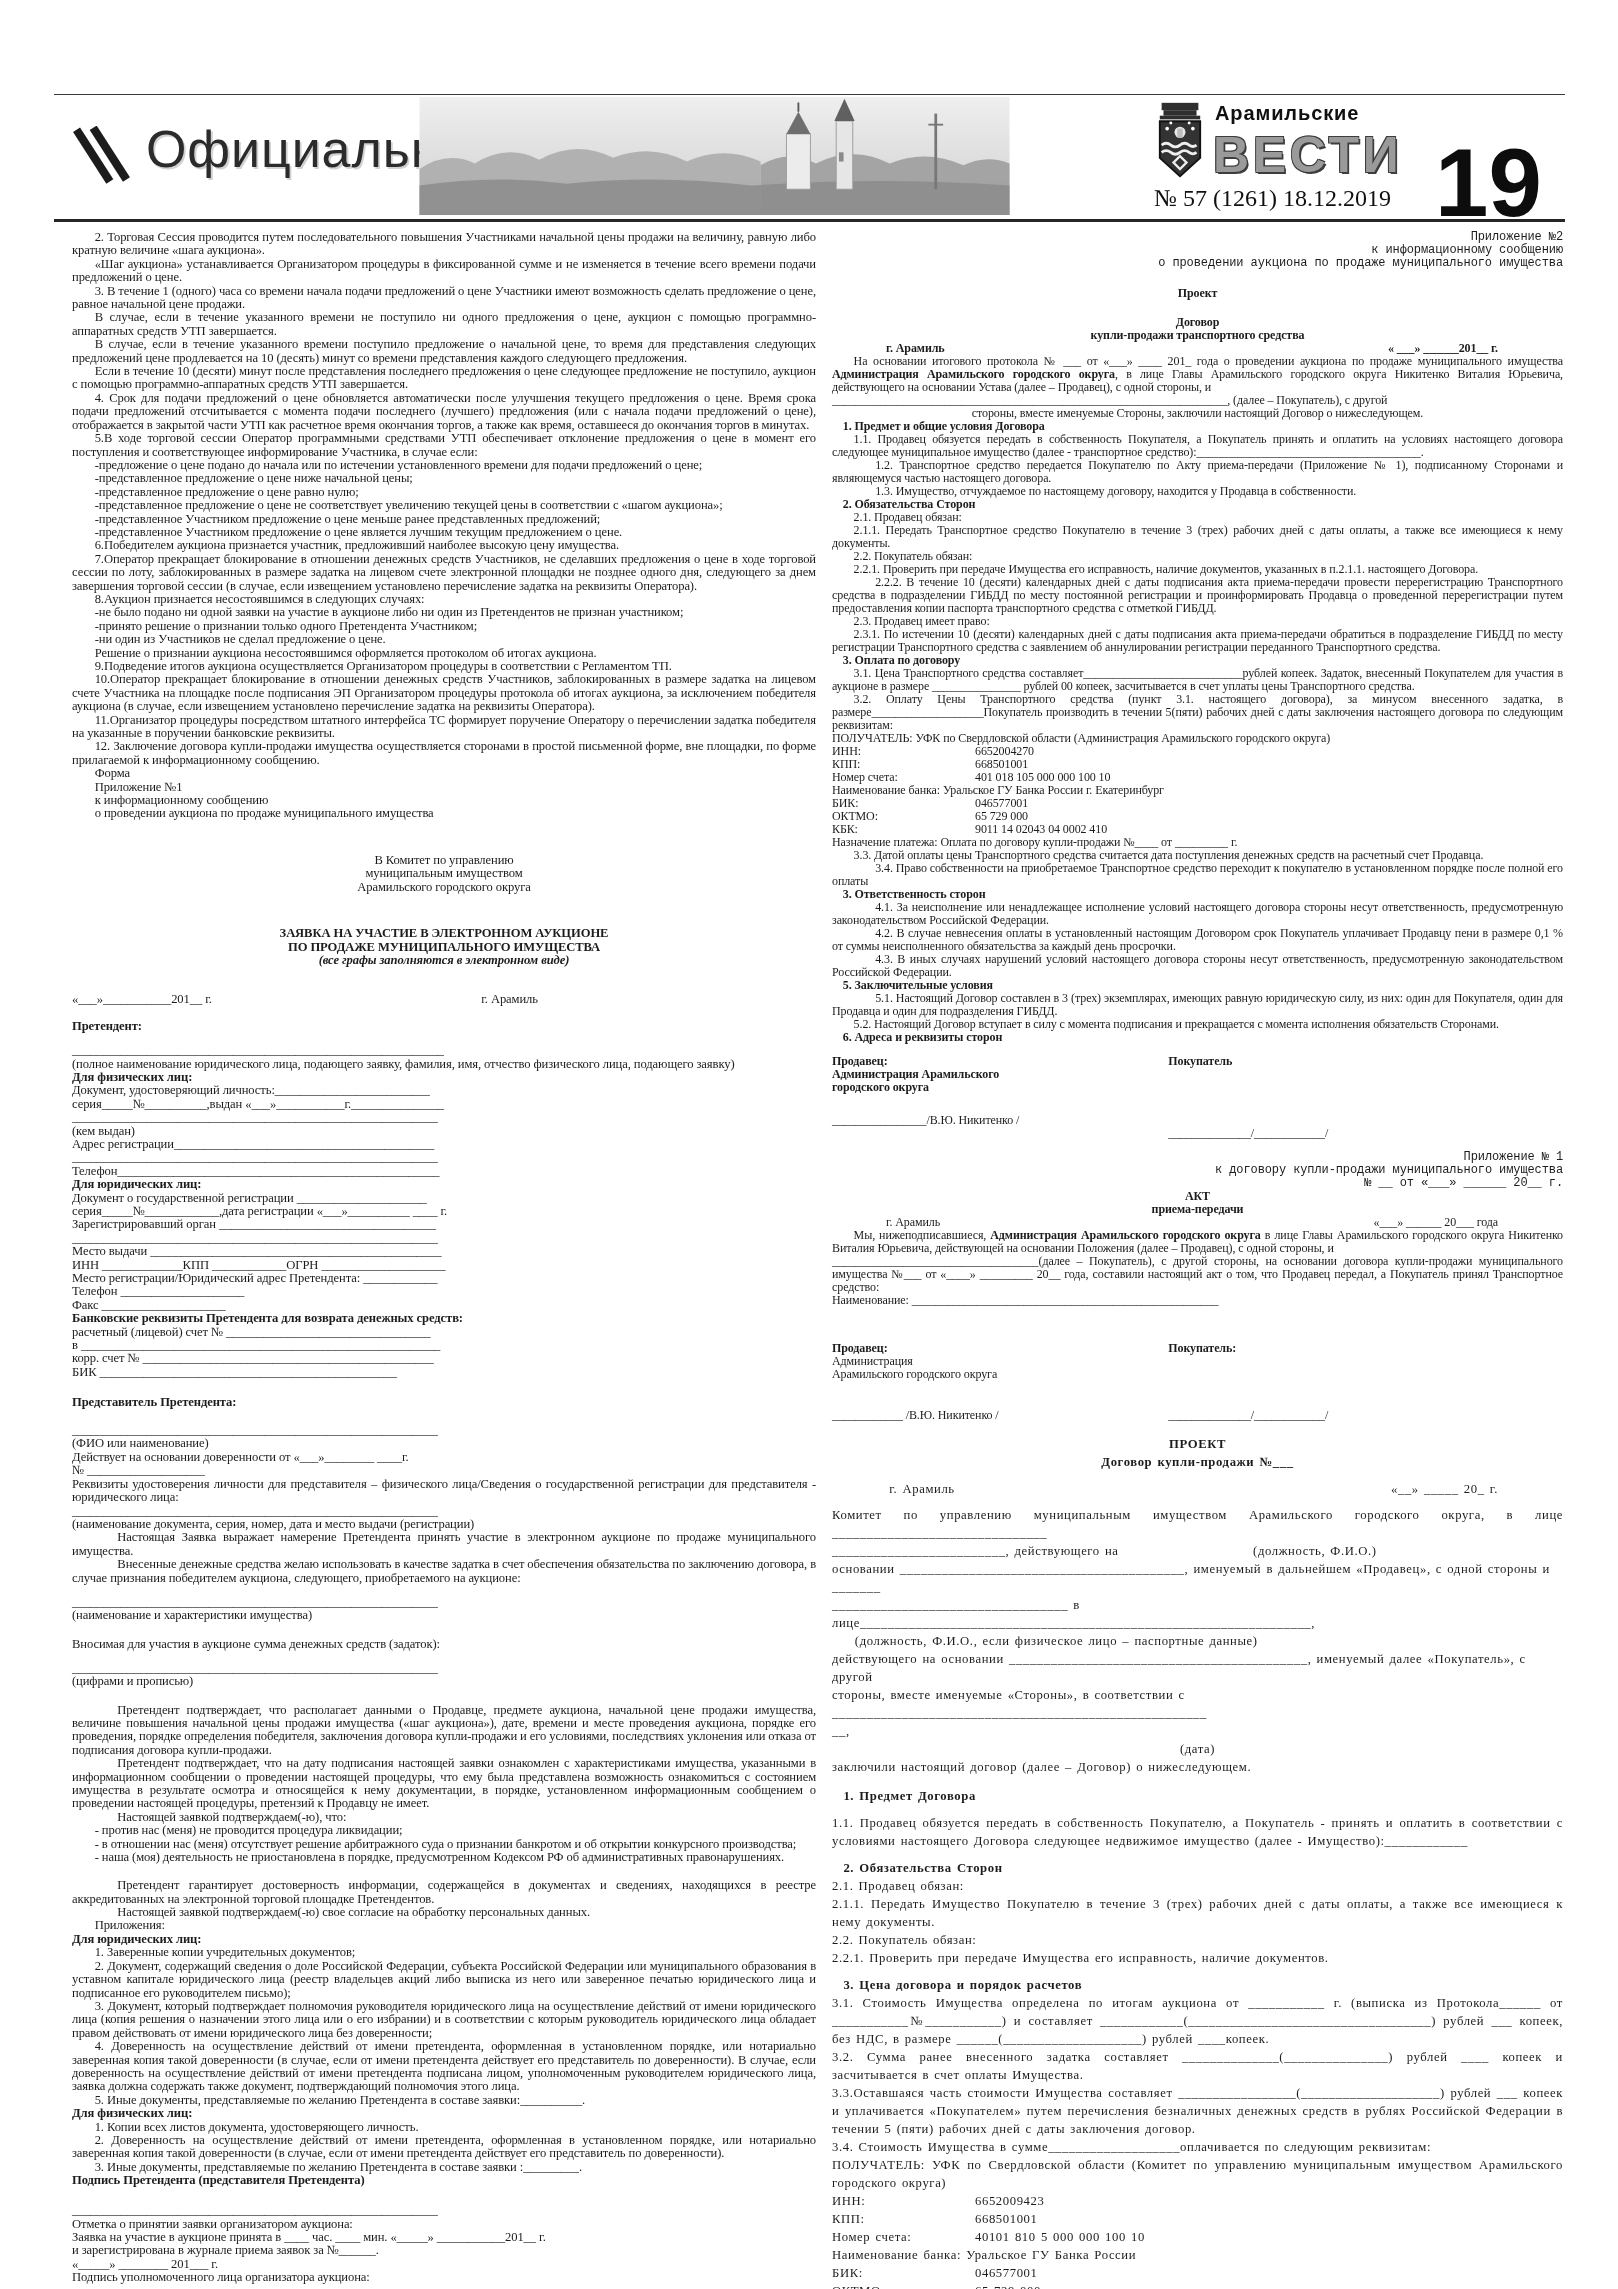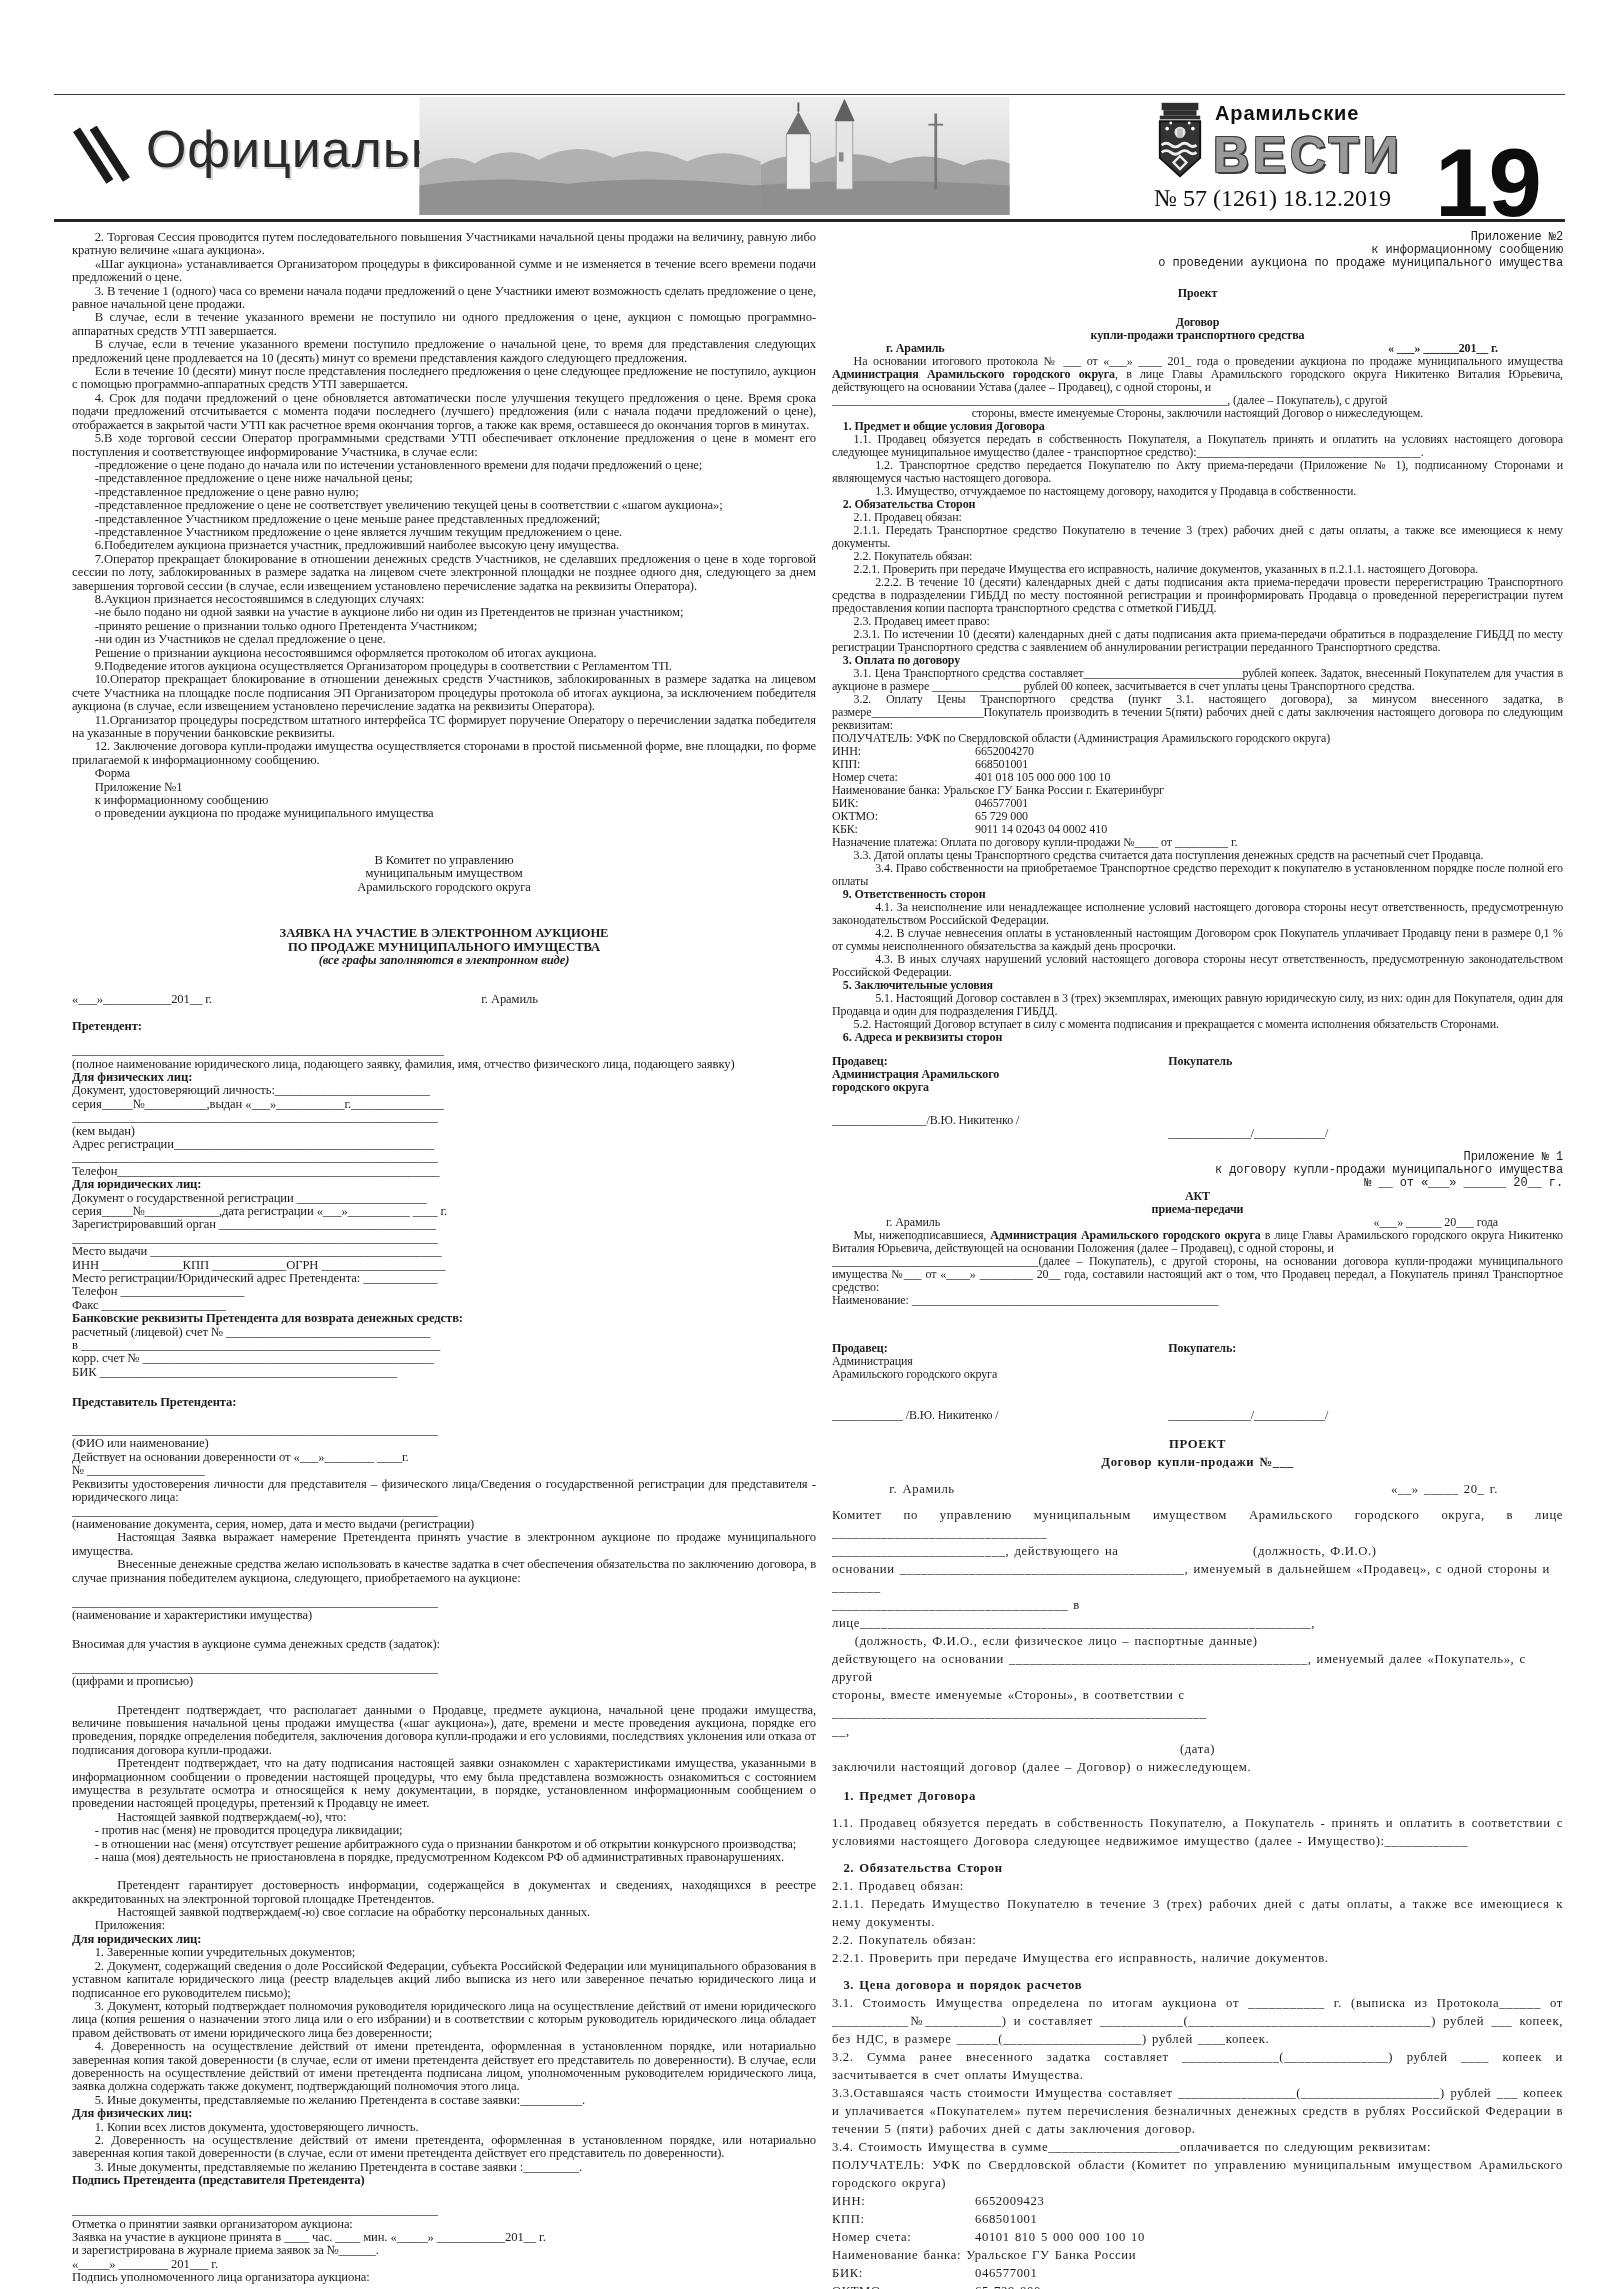--- a/index.html
+++ b/index.html
@@ -284,21 +284,21 @@
           <span class="k">ОКТМО:</span>
           <span>65 729 000</span>
         </div>
         <div class="ln kv">
           <span class="k">КБК:</span>
           <span>9011 14 02043 04 0002 410</span>
         </div>
         <div class="ln l"><span>Назначение платежа: Оплата по договору купли-продажи №____ от _________ г.</span></div>
         <div class="ln j"><span>3.3. Датой оплаты цены Транспортного средства считается дата поступления денежных средств на расчетный счет Продавца.</span></div>
         <div class="ln jd"><span>3.4. Право собственности на приобретаемое Транспортное средство переходит к покупателю в установленном порядке после полной его оплаты</span></div>
-        <div class="ln bh"><span>9. Ответственность сторон</span></div>
+        <div class="ln bh"><span>3. Ответственность сторон</span></div>
         <div class="ln jd"><span>4.1. За неисполнение или ненадлежащее исполнение условий настоящего договора стороны несут ответственность, предусмотренную законодательством Российской Федерации.</span></div>
         <div class="ln jd"><span>4.2. В случае невнесения оплаты в установленный настоящим Договором срок Покупатель уплачивает Продавцу пени в размере 0,1 % от суммы неисполненного обязательства за каждый день просрочки.</span></div>
         <div class="ln jd"><span>4.3. В иных случаях нарушений условий настоящего договора стороны несут ответственность, предусмотренную законодательством Российской Федерации.</span></div>
         <div class="ln bh"><span>5. Заключительные условия</span></div>
         <div class="ln jd"><span>5.1. Настоящий Договор составлен в 3 (трех) экземплярах, имеющих равную юридическую силу, из них: один для Покупателя, один для Продавца и один для подразделения ГИБДД.</span></div>
         <div class="ln j"><span>5.2. Настоящий Договор вступает в силу с момента подписания и прекращается с момента исполнения обязательств Сторонами.</span></div>
         <div class="ln bh"><span>6. Адреса и реквизиты сторон</span></div>
         <div class="ln sp" style="height: 11px;"></div>
         <div class="ln cols">
           <span><span></span><span style="font-weight: bold;">Продавец:</span><span></span></span>

